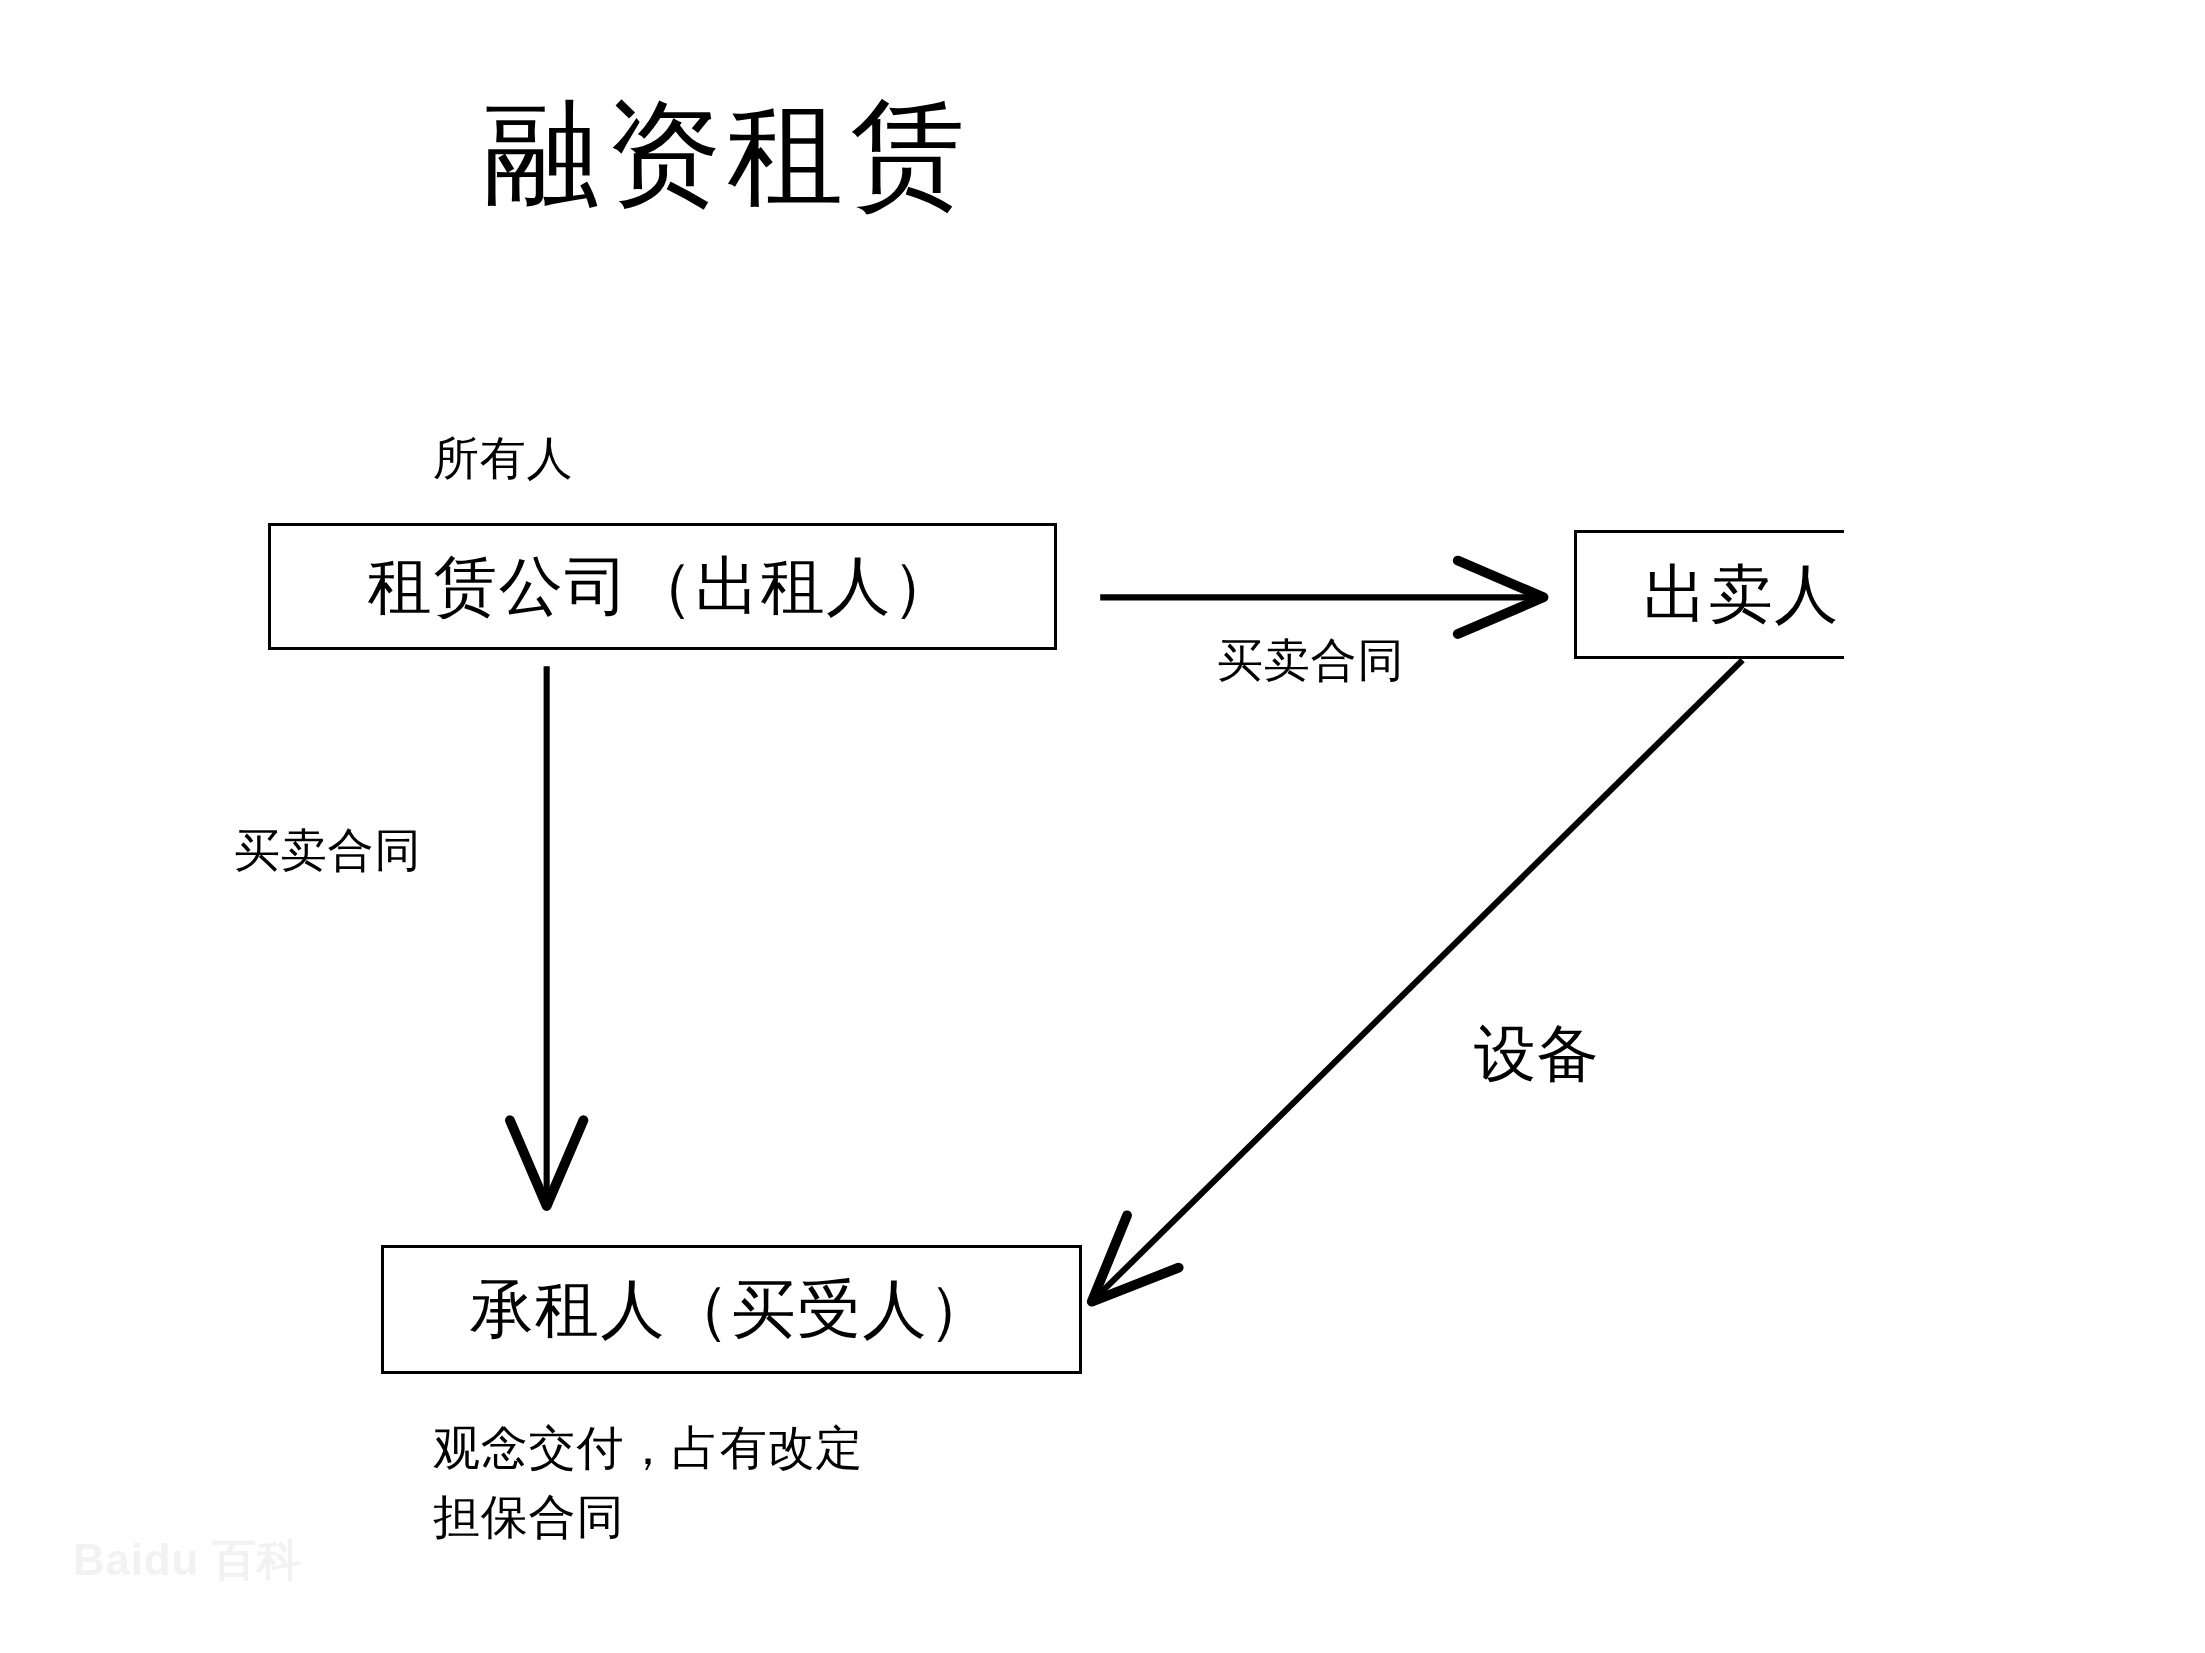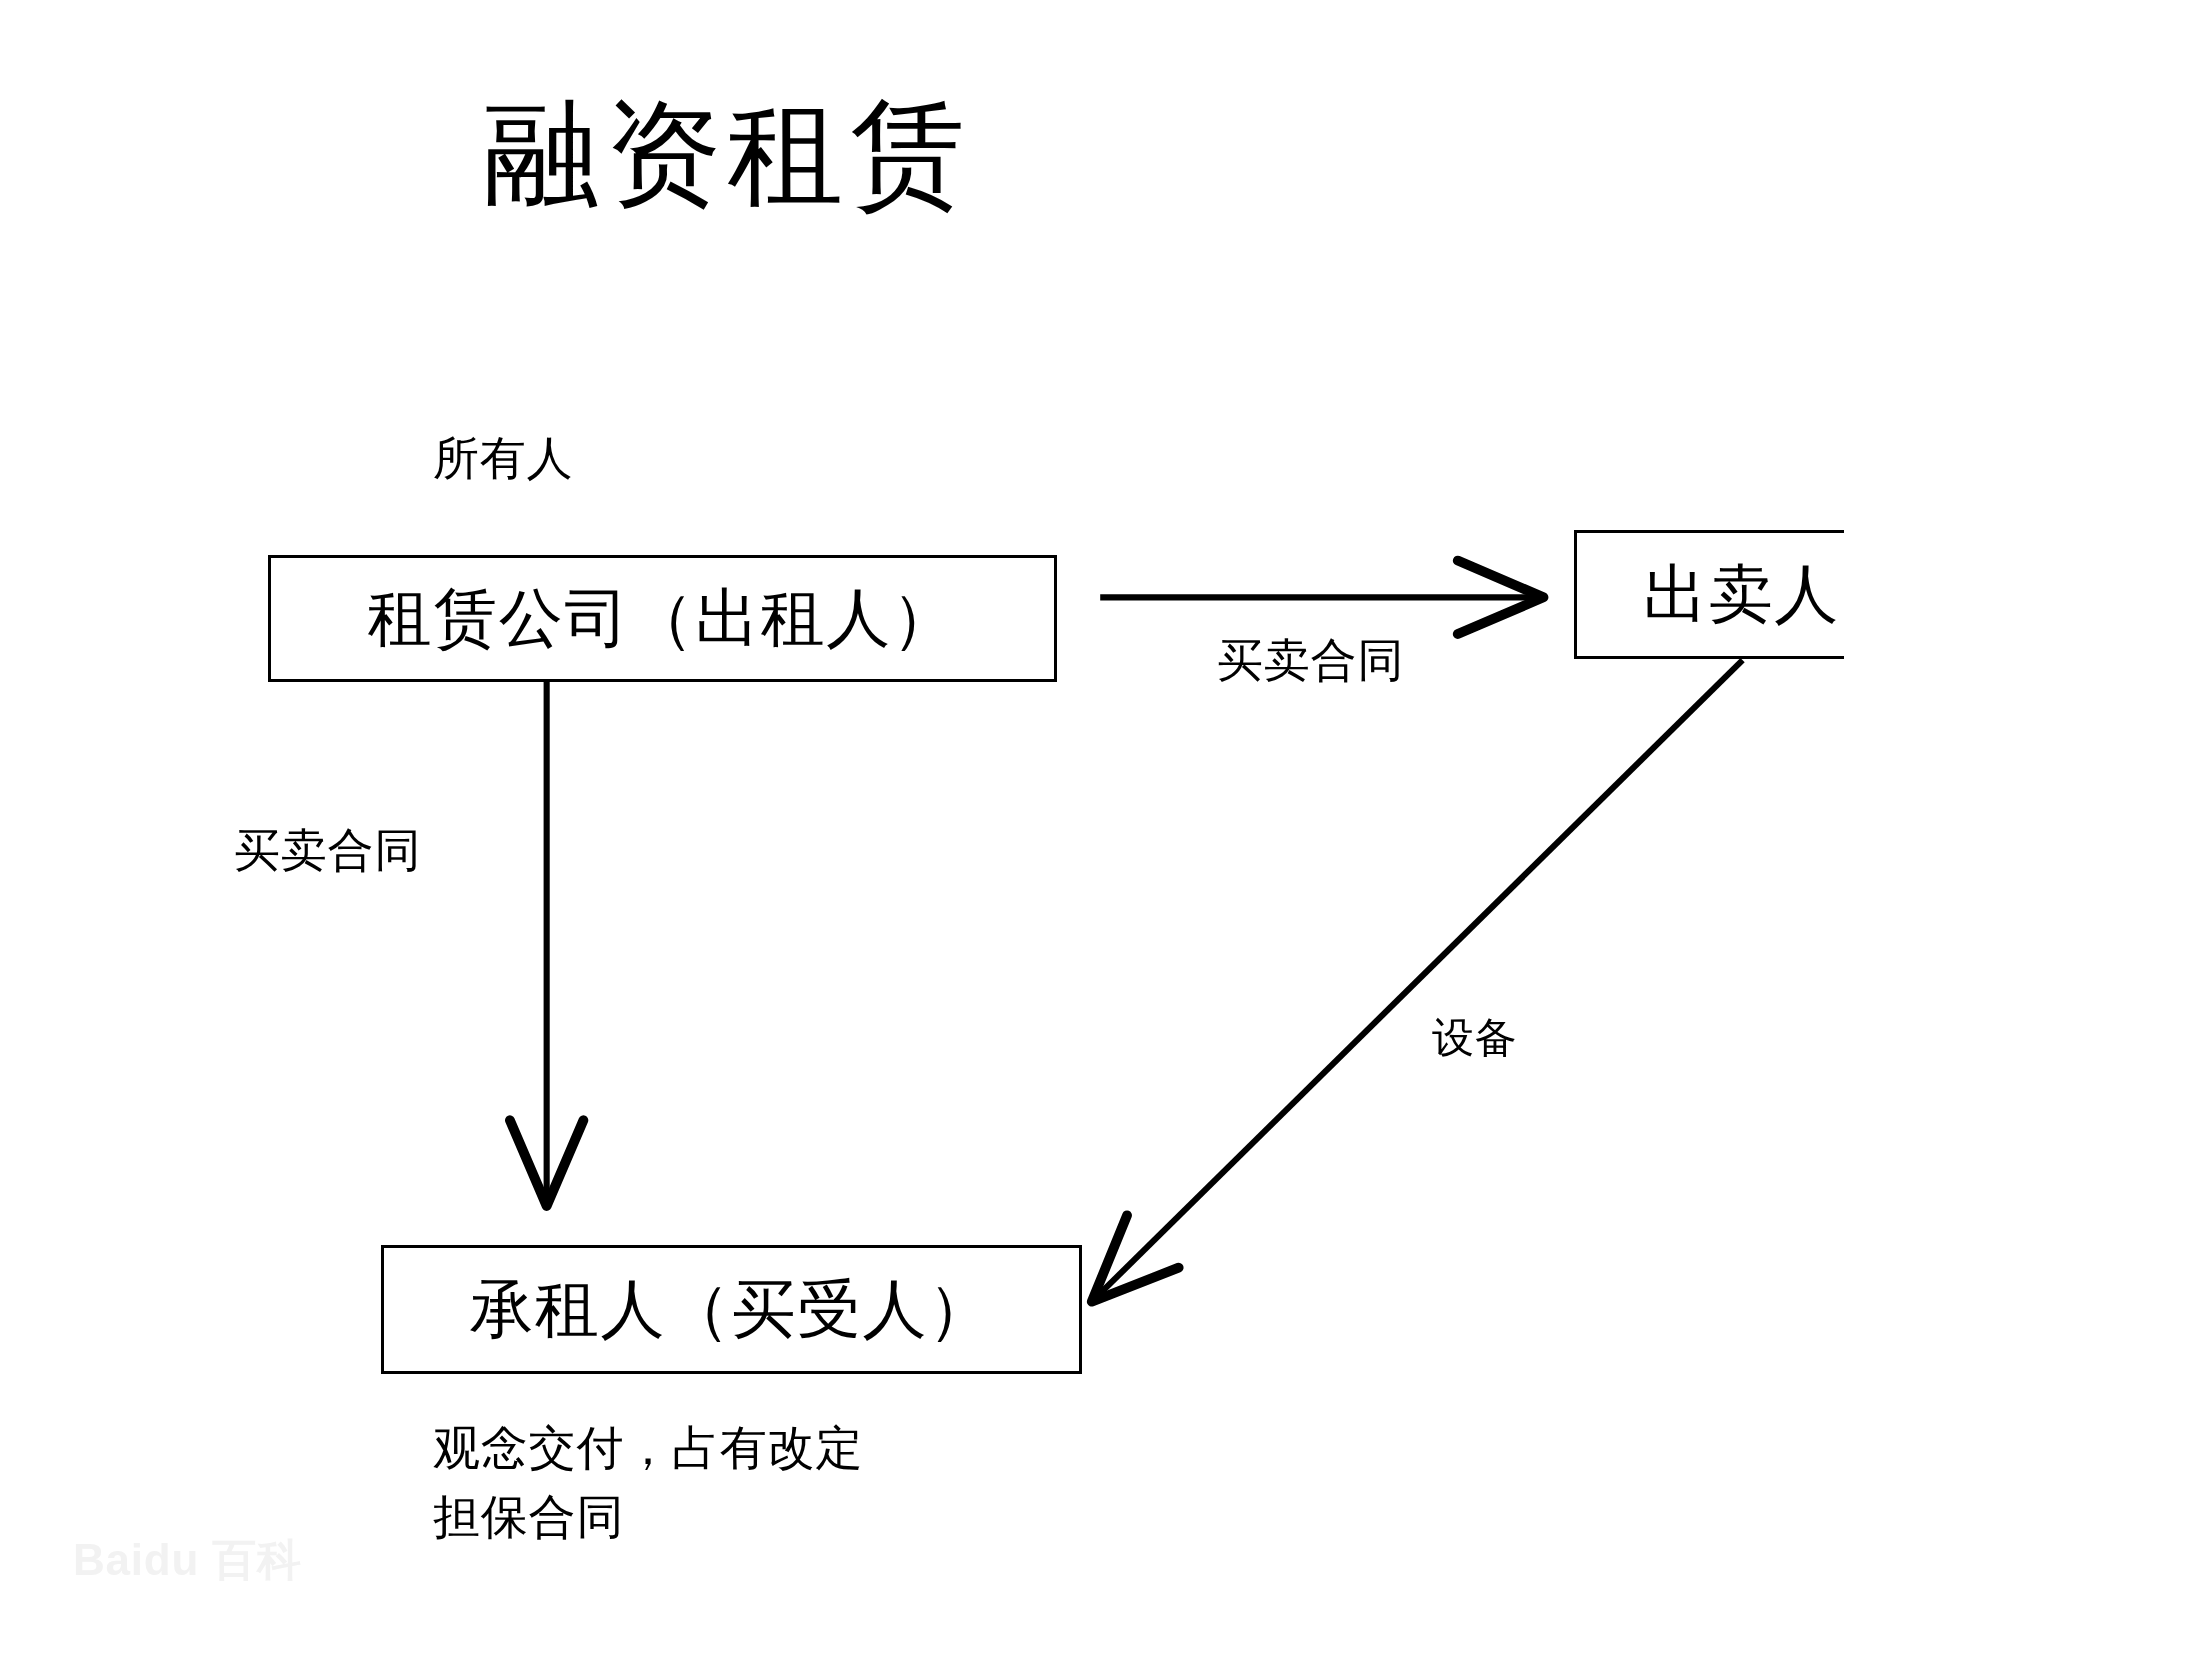--- a/index.html
+++ b/index.html
@@ -46,21 +46,20 @@
     font-size: 64px;
     line-height: 1;
     letter-spacing: 1.5px;
   }
 
   #node-lessor {
     left: 268px;
     top: 523px;
     width: 789px;
     height: 127px;
-    margin-top: 32px;
   }
   #node-seller {
     left: 1574px;
     top: 530px;
     width: 335px;
     height: 129px;
   }
   #node-lessee {
     left: 381px;
     top: 1245px;
@@ -87,24 +86,23 @@
     left: 1217px;
     top: 632px;
     font-size: 46px;
   }
   #label-lease-contract {
     left: 234px;
     top: 822px;
     font-size: 46px;
   }
   #label-equipment {
-    left: 1432px;
+    left: 1474px;
     top: 1015px;
-    font-size: 42px;
-    font-family: Liberation Mono, monospace;
+    font-size: 62px;
   }
   #note-delivery {
     left: 433px;
     top: 1418px;
     font-size: 47px;
   }
   #note-guarantee {
     left: 433px;
     top: 1487px;
     font-size: 47px;

